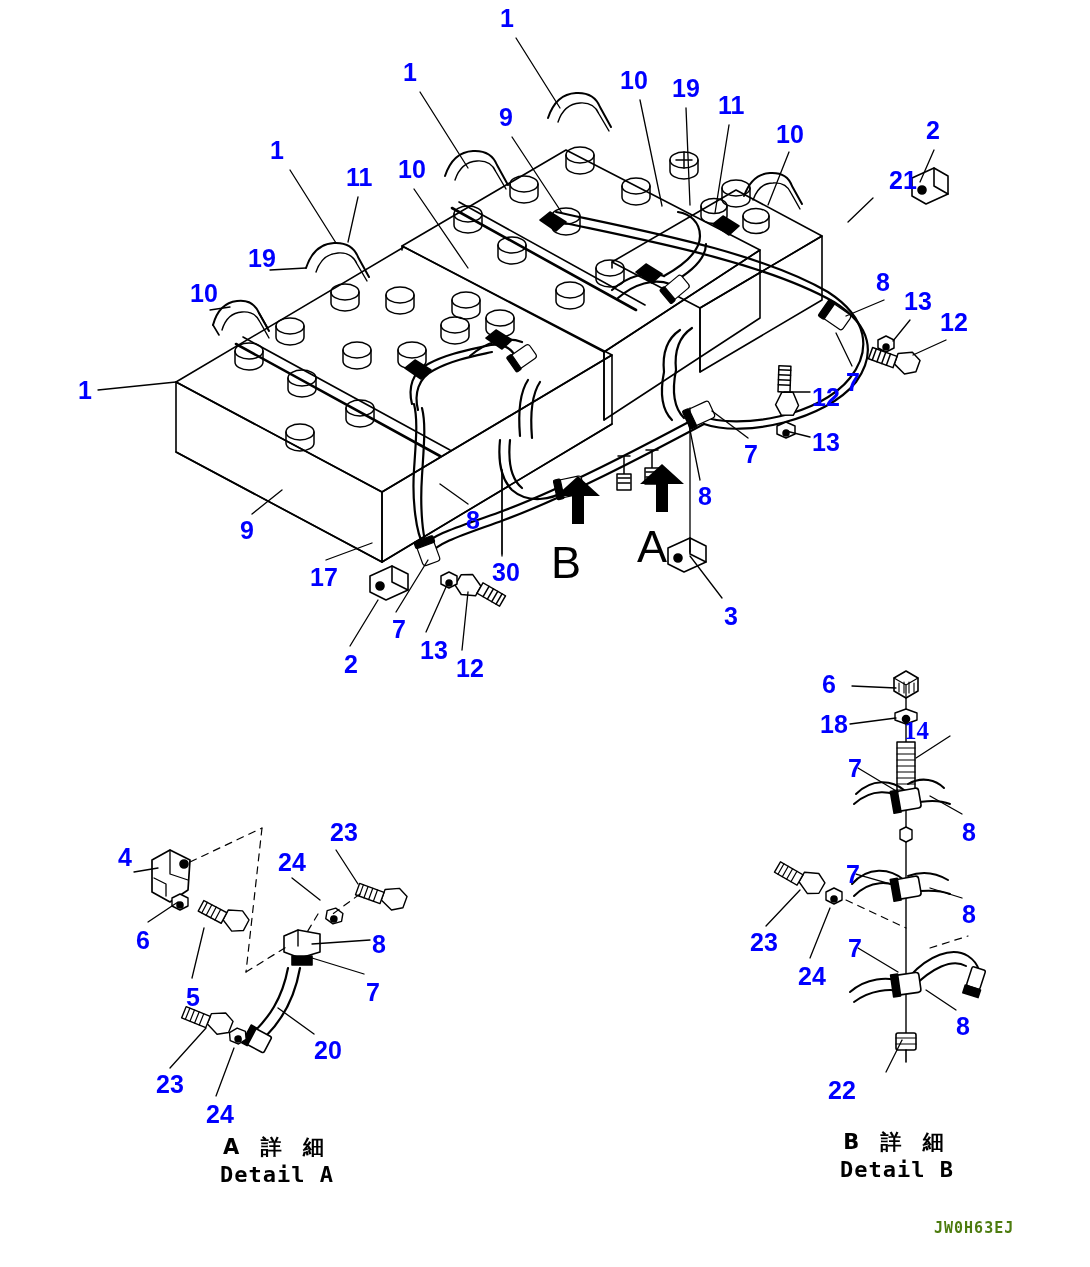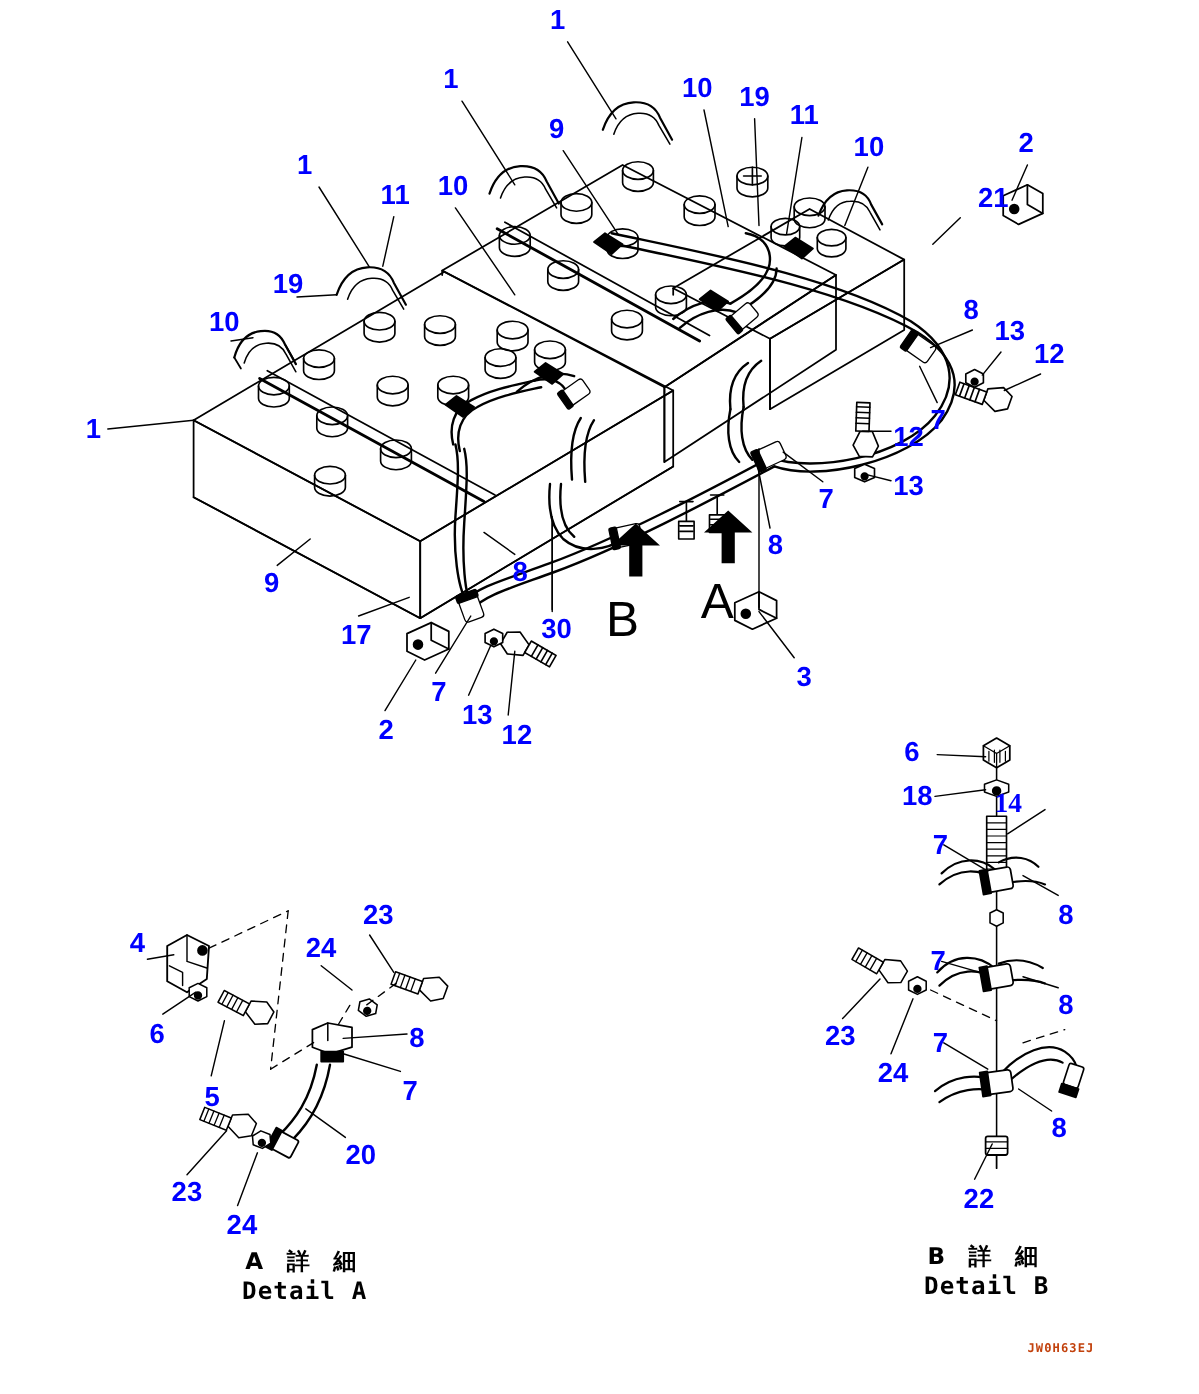--- a/index.html
+++ b/index.html
@@ -9,22 +9,22 @@
   .lbl{position:absolute;color:#0000ff;font-family:"Liberation Sans",sans-serif;
        font-weight:bold;font-size:25px;line-height:25px;white-space:nowrap;
        -webkit-font-smoothing:none;}
   .sect{position:absolute;color:#000000;font-family:"Liberation Sans",sans-serif;
         font-size:45px;line-height:45px;font-weight:400;white-space:nowrap;}
   .cap{position:absolute;color:#000000;text-align:center;white-space:nowrap;}
   .cap .jp{font-family:"DejaVu Sans",sans-serif;font-size:21px;letter-spacing:7px;
            font-weight:bold;display:block;}
   .cap .en{font-family:"DejaVu Sans Mono","Liberation Mono",monospace;font-size:22px;
            font-weight:bold;display:block;margin-top:1px;letter-spacing:1px;}
-  .dwg{position:absolute;color:#c2410c;font-family:"DejaVu Sans Mono","Liberation Mono",monospace;
-       font-size:11px;font-weight:bold;letter-spacing:1px;white-space:nowrap;}
+  .dwg{position:absolute;color:#4d7c0f;font-family:"DejaVu Sans Mono","Liberation Mono",monospace;
+       font-size:15px;font-weight:bold;letter-spacing:1px;white-space:nowrap;}
 </style>
 </head>
 <body>
 
 <div id="page">
 
   <svg viewBox="0 0 1090 1267">
     <g fill="none" stroke="#000" stroke-width="1.6" stroke-linejoin="round" stroke-linecap="round">
 
       <g>
@@ -526,21 +526,21 @@
       <div class="lbl" style="left: 820px; top: 712px;">18</div>
       <div class="lbl" style="left: 904px; top: 718px; font-family: Liberation Serif, serif;">14</div>
       <div class="lbl" style="left: 848px; top: 756px;">7</div>
       <div class="lbl" style="left: 962px; top: 820px;">8</div>
       <div class="lbl" style="left: 846px; top: 862px;">7</div>
       <div class="lbl" style="left: 962px; top: 902px;">8</div>
       <div class="lbl" style="left: 750px; top: 930px;">23</div>
       <div class="lbl" style="left: 798px; top: 964px;">24</div>
       <div class="lbl" style="left: 848px; top: 936px;">7</div>
       <div class="lbl" style="left: 956px; top: 1014px;">8</div>
-      <div class="lbl" style="left: 876px; top: 1078px;">22</div>
+      <div class="lbl" style="left: 828px; top: 1078px;">22</div>
     </div>
   <div id="section-layer">
       <div class="sect" style="left: 551px; top: 540px;">B</div>
       <div class="sect" style="left: 637px; top: 524px;">A</div>
     </div>
 
   <div class="cap" id="cap-a" style="left: 187px; top: 1133px; width: 180px;">
     <span class="jp">A 詳 細</span>
     <span class="en">Detail A</span>
   </div>

